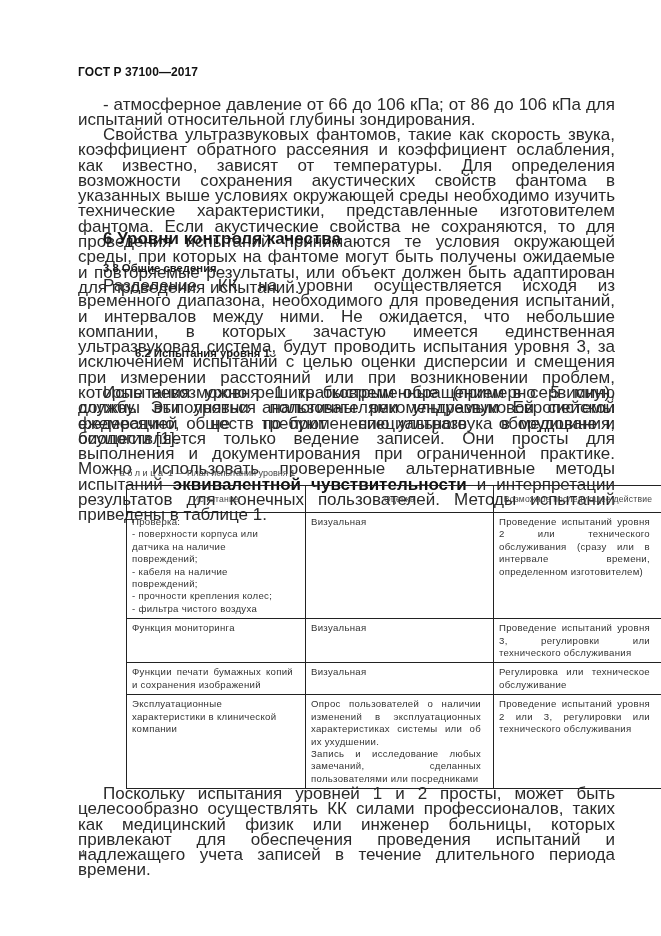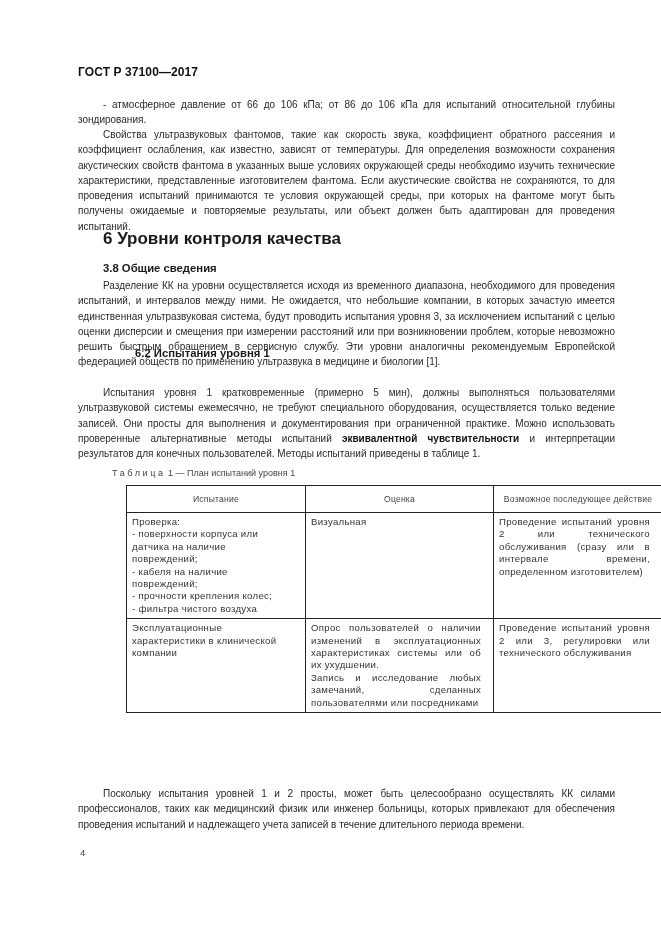--- a/index.html
+++ b/index.html
@@ -7,21 +7,21 @@
     width: 661px; height: 936px; position: relative; overflow: hidden;
     font-family: "Liberation Sans", sans-serif; color: #222;
   }
   .page { position: absolute; left: 78px; top: 0; width: 537px; }
   .doc-header {
     position: absolute; top: 65px; left: 0;
     font-weight: bold; font-size: 12px; color: #111; letter-spacing: 0.1px;
   }
   .p {
     position: absolute; left: 0; width: 537px;
-    font-size: 10px; line-height: 15.3px; text-align: justify;
+    font-size: 17px; line-height: 15.3px; text-align: justify;
     color: #2a2a2a;
   }
   .p .indent { display: inline-block; width: 25px; }
   .h1 {
     position: absolute; left: 25px; font-weight: bold; font-size: 17px; color: #1a1a1a;
   }
   .h2 {
     position: absolute; left: 25px; font-weight: bold; font-size: 11.3px; color: #1a1a1a;
   }
   b.em { font-weight: bold; color: #111; }
@@ -91,20 +91,42 @@
           <span class="cell-line">- прочности крепления колес;</span>
           <span class="cell-line">- фильтра чистого воздуха</span>
         </td>
         <td>
             <span class="cell-line">Визуальная</span>
           </td>
         <td class="just">
             <span class="cell-line">Проведение испытаний уровня 2 или технического обслуживания (сразу или в интервале времени, определенном изготовителем)</span>
           </td>
       </tr>
+      <tr style="height:40px;">
+        <td>
+            <span class="cell-line">Функция мониторинга</span>
+          </td>
+        <td>
+            <span class="cell-line">Визуальная</span>
+          </td>
+        <td class="just">
+            <span class="cell-line">Проведение испытаний уровня 3, регулировки или технического обслуживания</span>
+          </td>
+      </tr>
+      <tr style="height:29px;">
+        <td class="just">
+            <span class="cell-line">Функции печати бумажных копий и сохранения изображений</span>
+          </td>
+        <td>
+            <span class="cell-line">Визуальная</span>
+          </td>
+        <td class="just">
+            <span class="cell-line">Регулировка или техническое обслуживание</span>
+          </td>
+      </tr>
       <tr style="height:84px;">
         <td>
             <span class="cell-line">Эксплуатационные характеристики в клинической компании</span>
           </td>
         <td class="just">
           <span class="cell-line">Опрос пользователей о наличии изменений в эксплуатационных характеристиках системы или об их ухудшении.</span>
           <span class="cell-line">Запись и исследование любых замечаний, сделанных пользователями или посредниками</span>
         </td>
         <td class="just">
             <span class="cell-line">Проведение испытаний уровня 2 или 3, регулировки или технического обслуживания</span>

